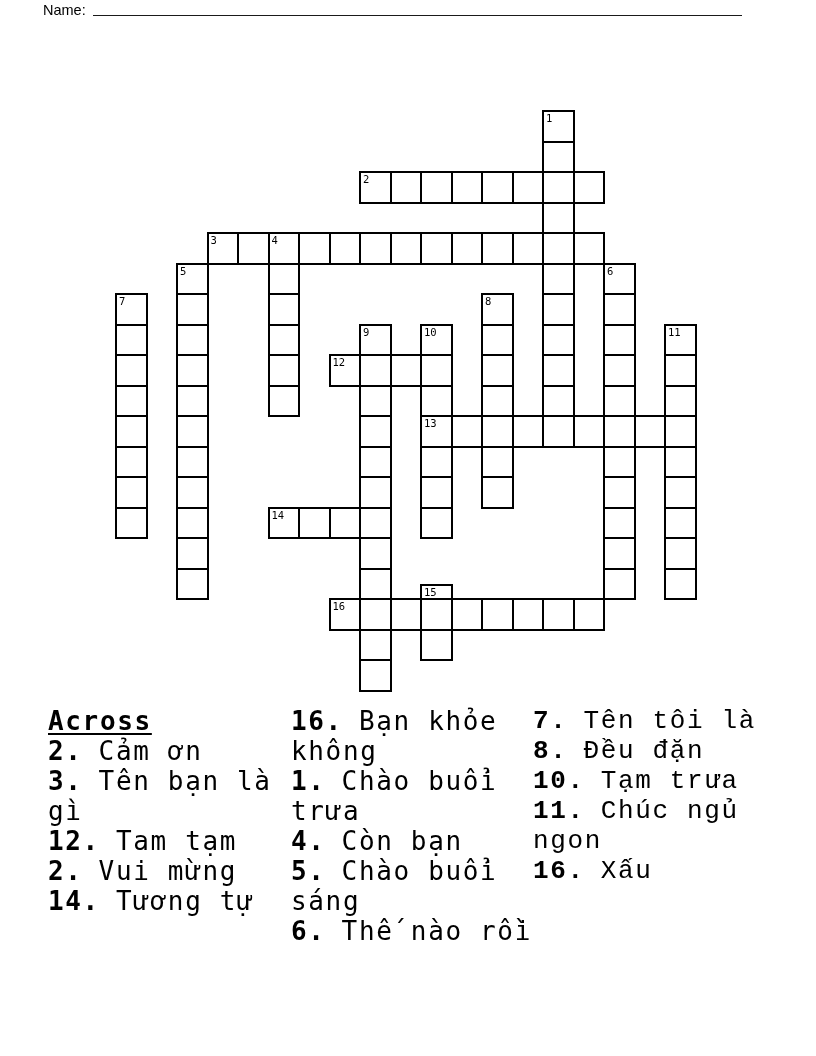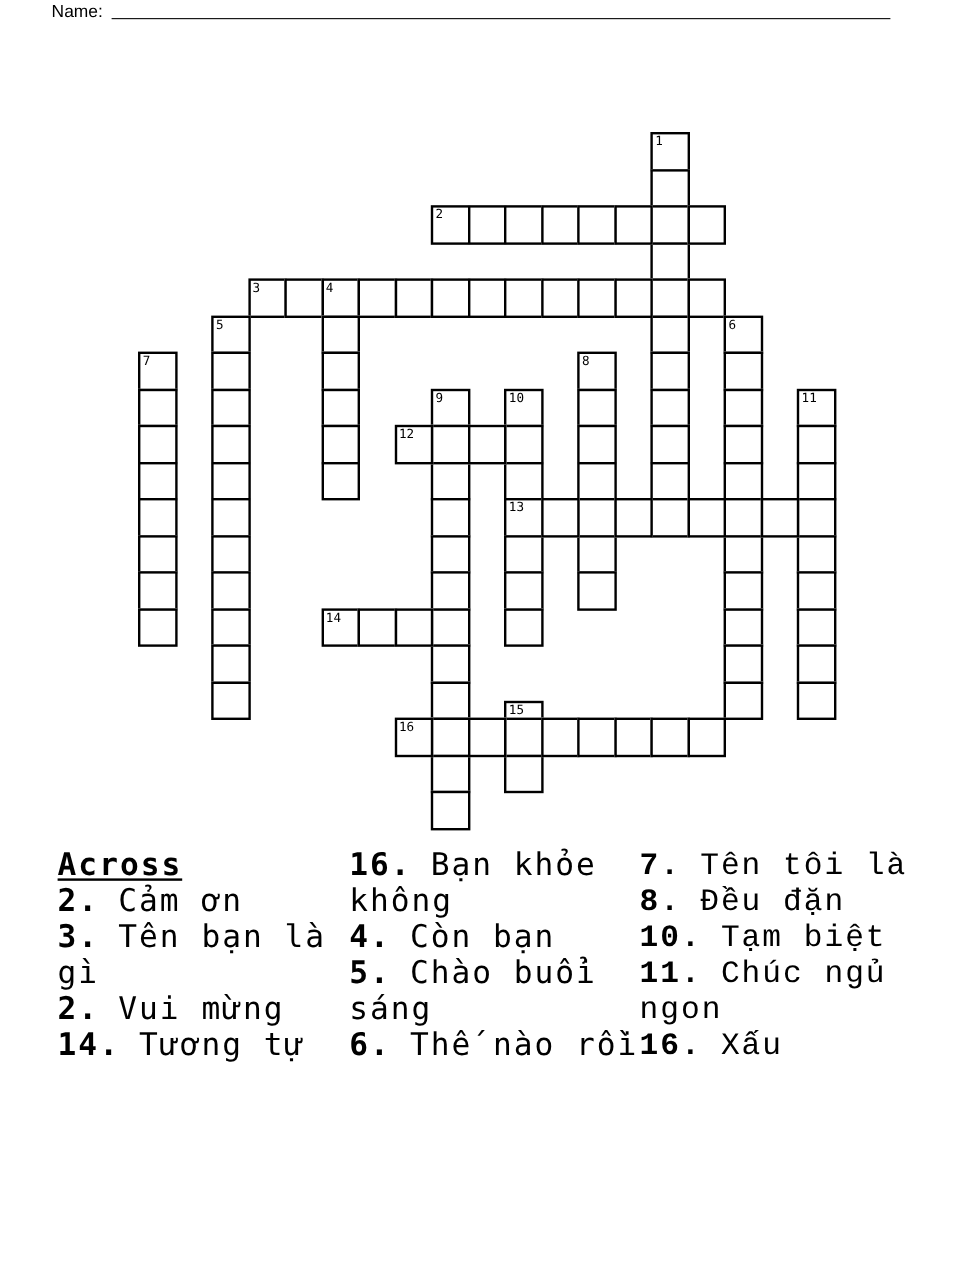--- a/index.html
+++ b/index.html
@@ -189,33 +189,35 @@
       <div class="cell" style="left: 511.5px; top: 598px;"></div>
       <div class="cell" style="left: 542px; top: 598px;"></div>
       <div class="cell" style="left: 572.5px; top: 598px;"></div>
     </div>
 
   <div>
     <div class="cluecol col1">
       <div class="cluehead">Across</div>
       <p class="clue"><b>2.</b><span>Cảm ơn</span></p>
       <p class="clue"><b>3.</b><span>Tên bạn là gì</span></p>
+      <p class="clue"><b>12.</b><span>Tam tạm</span></p>
       <p class="clue"><b>2.</b><span>Vui mừng</span></p>
       <p class="clue"><b>14.</b><span>Tương tự</span></p>
     </div>
 
     <div class="cluecol col2">
       <p class="clue"><b>16.</b><span>Bạn khỏe không</span></p>
+      <p class="clue"><b>1.</b><span>Chào buổi trưa</span></p>
       <p class="clue"><b>4.</b><span>Còn bạn</span></p>
       <p class="clue"><b>5.</b><span>Chào buổi sáng</span></p>
       <p class="clue"><b>6.</b><span>Thế nào rồi</span></p>
     </div>
 
     <div class="cluecol col3">
       <p class="clue"><b>7.</b><span>Tên tôi là</span></p>
       <p class="clue"><b>8.</b><span>Đều đặn</span></p>
-      <p class="clue"><b>10.</b><span>Tạm biệt</span></p>
+      <p class="clue"><b>10.</b><span>Tạm trưa</span></p>
       <p class="clue"><b>11.</b><span>Chúc ngủ ngon</span></p>
       <p class="clue"><b>16.</b><span>Xấu</span></p>
     </div>
   </div>
 
 </div>
 
 </body></html>

